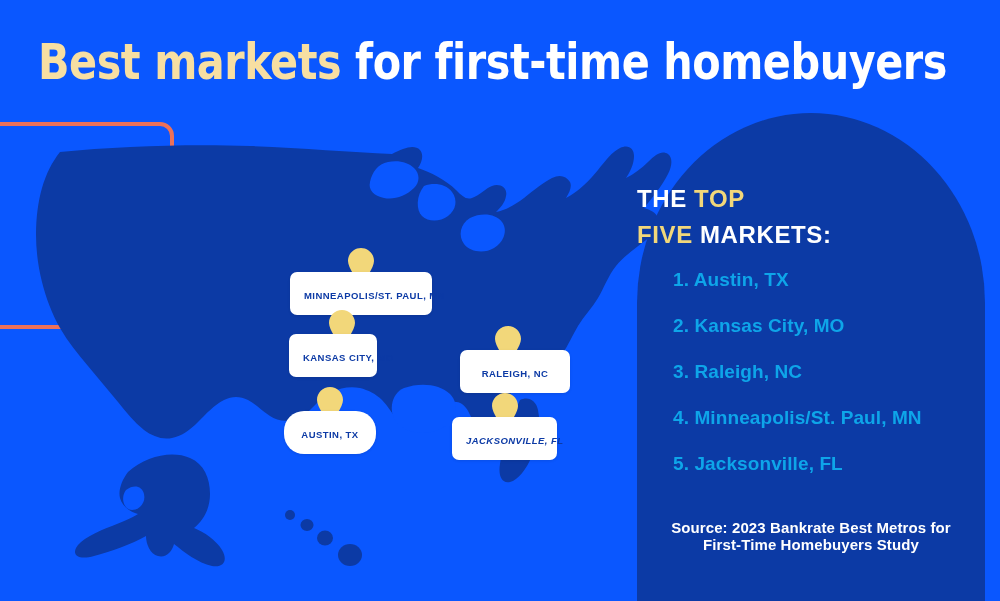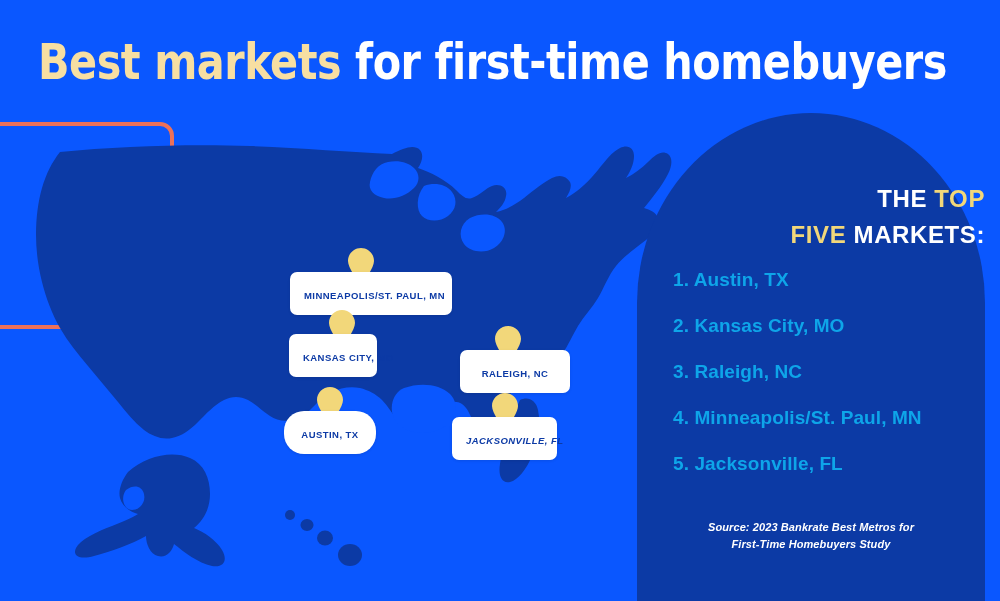--- a/index.html
+++ b/index.html
@@ -97,21 +97,21 @@
     height: 488px;
     background: #0c3aa5;
     border-top-left-radius: 174px 190px;
     border-top-right-radius: 174px 190px;
   }
   #panel-heading {
     position: absolute;
     left: 0;
     right: 0;
     top: 68px;
-    text-align: right;
+    text-align: left;
     font-size: 24px;
     font-weight: bold;
     line-height: 36px;
     letter-spacing: 0.6px;
     color: #ffffff;
   }
   #panel-heading .y { color: #f2d77a; }
 
   #market-list {
     position: absolute;
@@ -128,23 +128,22 @@
     letter-spacing: 0.1px;
     white-space: nowrap;
   }
   #source-note {
     position: absolute;
     left: 26px;
     right: 26px;
     top: 406px;
     text-align: center;
     color: #ffffff;
-    font-size: 11px;
-    font-weight: bold;
-    font-style: italic;
+    font-size: 15px;
+    font-weight: bold;
     line-height: 17px;
     letter-spacing: 0.1px;
   }
 </style>
 </head>
 <body>
 
 <div id="stage">
 
   <div id="coral-bracket"></div>
@@ -275,21 +274,21 @@
       <ellipse cx="350" cy="455" rx="12" ry="11" fill="#0c3aa5"></ellipse>
     </svg>
   </div>
 
   <div class="marker" style="left:290px; top:248px; width:142px;">
     <div class="pin">
       <svg viewBox="0 0 26 36">
           <path fill="#f2d77a" d="M13 0C5.8 0 0 5.8 0 13c0 7 9.4 19.3 12 22.4.6.8 1.4.8 2 0C16.6 32.3 26 20 26 13 26 5.8 20.2 0 13 0z"></path>
         </svg>
     </div>
-    <div class="label-box" style="width:162px;">
+    <div class="label-box" style="width:142px;">
       <span class="label-text">MINNEAPOLIS/ST. PAUL, MN</span>
     </div>
   </div>
 
   <div class="marker" style="left:289px; top:310px; width:105px;">
     <div class="pin">
       <svg viewBox="0 0 26 36">
           <path fill="#f2d77a" d="M13 0C5.8 0 0 5.8 0 13c0 7 9.4 19.3 12 22.4.6.8 1.4.8 2 0C16.6 32.3 26 20 26 13 26 5.8 20.2 0 13 0z"></path>
         </svg>
     </div>

